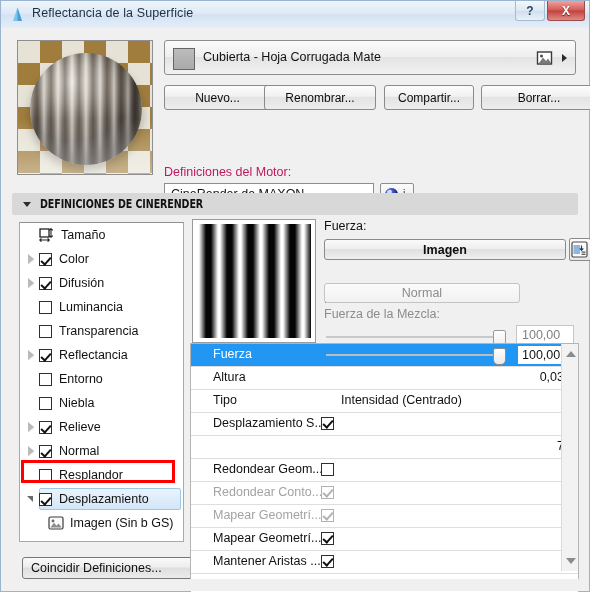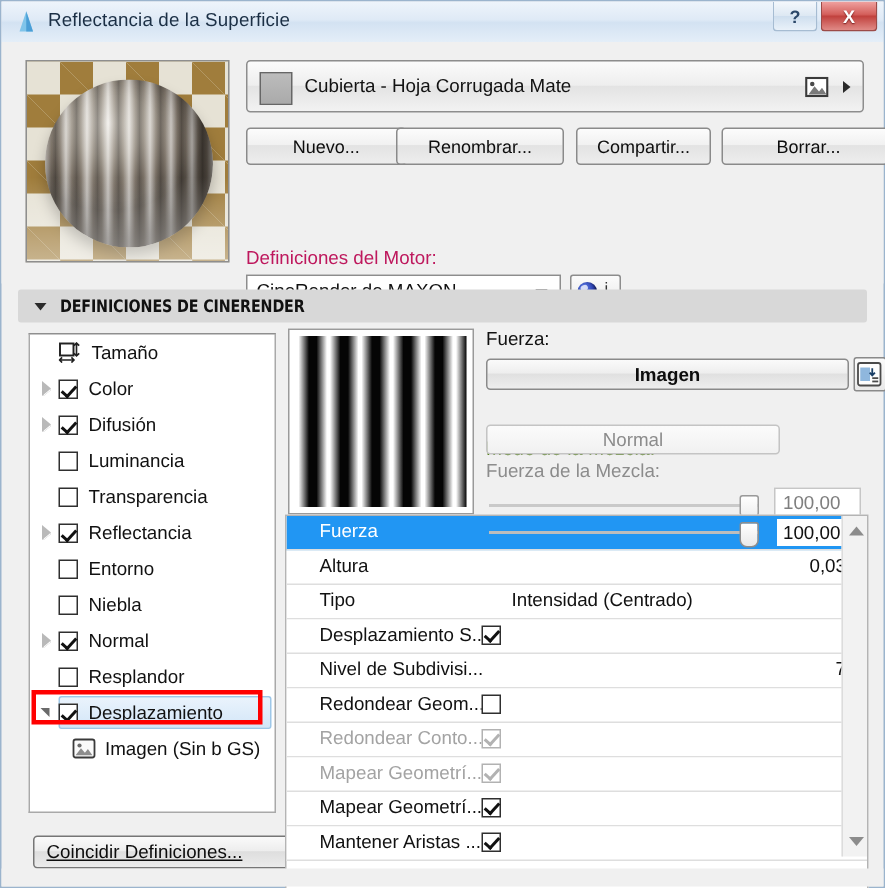--- a/index.html
+++ b/index.html
@@ -331,21 +331,20 @@
     width: 190px; height: 22px;
     box-sizing: border-box;
     border: 1px solid #767676;
     border-radius: 3px;
     background: linear-gradient(to bottom, #fafafa 0%, #ededed 46%, #dedede 49%, #ebebeb 100%);
     font-size: 12.5px;
     color: #0d0d0d;
     display: flex; align-items: center;
     padding-left: 8px;
     cursor: default;
-    text-decoration: underline;
   }
   #btn-coincidir .rarrow {
     position: absolute; right: 12px; top: 7px;
     width: 0; height: 0;
     border-left: 6px solid #1a1a1a;
     border-top: 4px solid transparent;
     border-bottom: 4px solid transparent;
   }
 
   
@@ -661,20 +660,25 @@
       <span class="chk"></span>
       <span class="lbl">Entorno</span>
     </div>
 
     <div class="tree-row">
       <span class="twisty"></span>
       <span class="chk"></span>
       <span class="lbl">Niebla</span>
     </div>
 
+    <div class="tree-row">
+      <span class="twisty closed"></span>
+      <span class="chk on"></span>
+      <span class="lbl">Relieve</span>
+    </div>
 
     <div class="tree-row">
       <span class="twisty closed"></span>
       <span class="chk on"></span>
       <span class="lbl">Normal</span>
     </div>
 
 
     <div class="tree-row">
       <span class="twisty"></span>
@@ -757,21 +761,20 @@
         <span class="pname">Tipo</span>
         <span class="pval-mid">Intensidad (Centrado)</span>
       </div>
 
       <div class="prow">
         <span class="pname">Desplazamiento S...</span>
         <span class="pchk on"></span>
       </div>
 
       <div class="prow">
-        <span class="pname">Nivel de Subdivisi...</span>
         <span class="pval-right">7</span>
       </div>
 
       <div class="prow">
         <span class="pname">Redondear Geom...</span>
         <span class="pchk"></span>
       </div>
 
       <div class="prow disabled">
         <span class="pname">Redondear Conto...</span>

